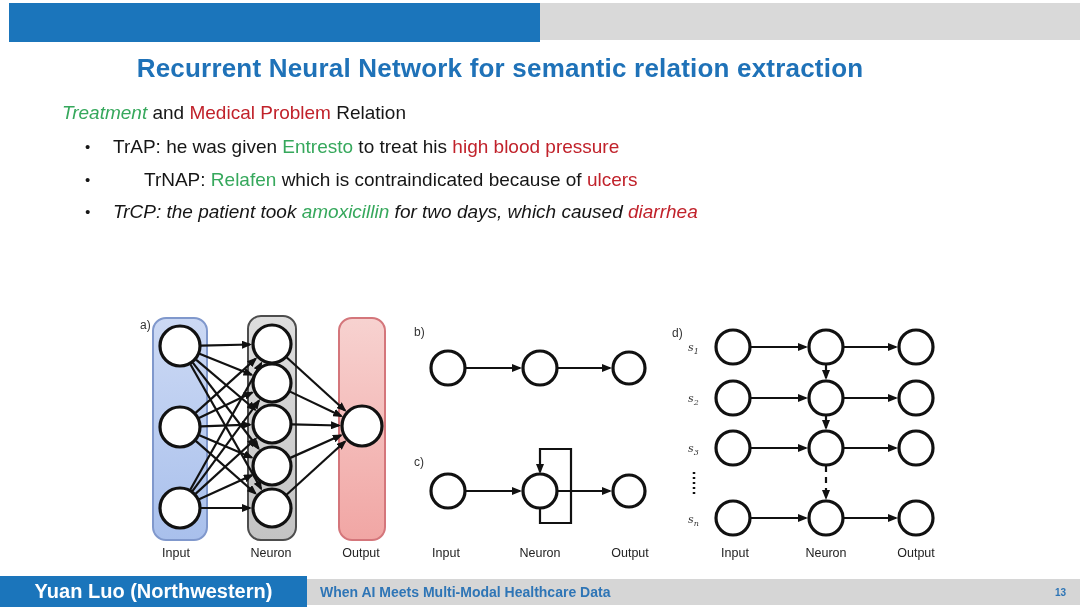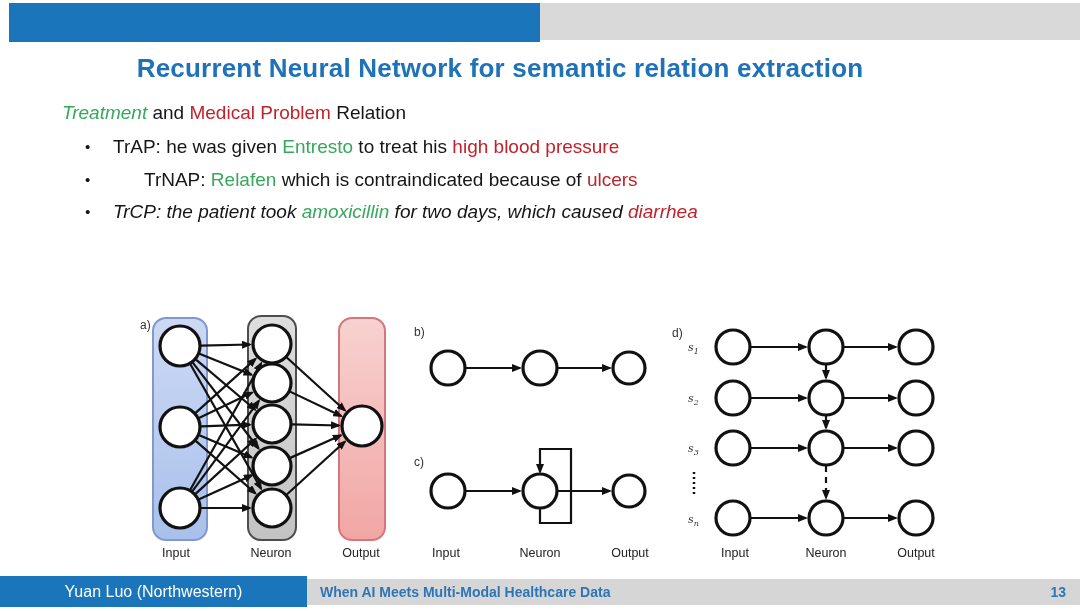--- a/index.html
+++ b/index.html
@@ -22,27 +22,27 @@
   .bullet-row .dot{display:inline-block;width:28px;font-size:15px;vertical-align:1px;color:#161616;}
   
   svg.netsvg{position:absolute;left:0;top:0;width:1080px;height:611px;}
   .caption{font-family:"Liberation Sans",sans-serif;font-size:12.5px;fill:#222;}
   .plabel{font-family:"Liberation Sans",sans-serif;font-size:12px;fill:#333;}
   .slabel{font-family:"DejaVu Serif",serif;font-style:italic;font-size:11px;fill:#333;}
   
   .footer-gray{position:absolute;left:0px;top:579px;width:1080px;height:26px;background:#D6D6D6;}
   .footer-blue{position:absolute;left:0px;top:576px;width:307px;height:31px;background:#1B75BB;
     display:flex;align-items:center;justify-content:center;}
-  .footer-presenter{color:#ffffff;font-size:16px;font-weight:400;}
+  .footer-presenter{color:#ffffff;font-size:20px;font-weight:700;}
   .footer-talk{position:absolute;left:320px;top:579px;height:26px;display:flex;align-items:center;
     color:#2E75B6;font-size:14px;font-weight:700;text-align:right;}
   .footer-date{position:absolute;left:840px;top:612px;width:110px;height:26px;display:flex;align-items:center;justify-content:center;
     color:#2E75B6;font-size:15px;font-weight:700;}
   .footer-page{position:absolute;right:14px;top:579px;height:26px;display:flex;align-items:center;
-    color:#2E75B6;font-size:14px;font-weight:700;}
+    color:#2E75B6;font-size:10px;font-weight:700;}
 </style>
 </head>
 <body>
 
 <div class="topbar-gray"></div>
 <div class="topbar-blue"></div>
 
 <div class="title">Recurrent Neural Network for semantic relation extraction</div>
 
 <div class="heading"><span style="color: rgb(54, 168, 92); font-style: italic;">Treatment</span><span style="color: rgb(22, 22, 22);"> and </span><span style="color: rgb(193, 34, 43);">Medical Problem</span><span style="color: rgb(22, 22, 22);"> Relation</span></div>

